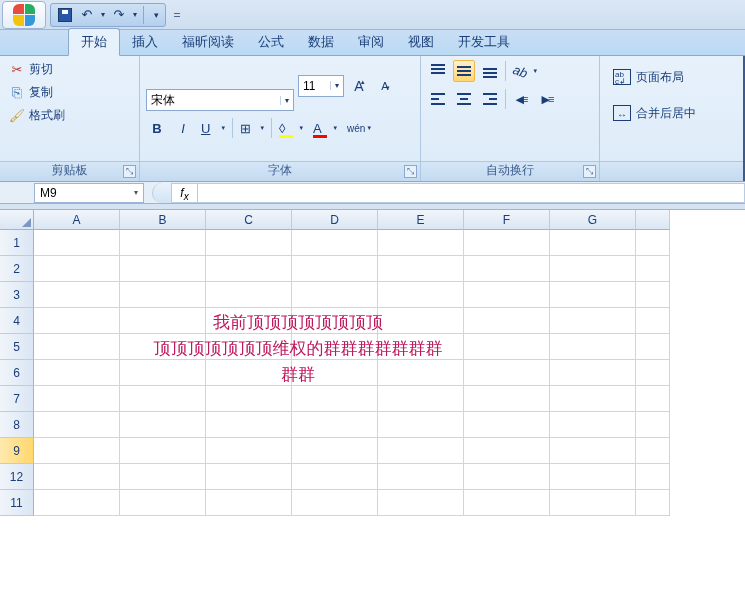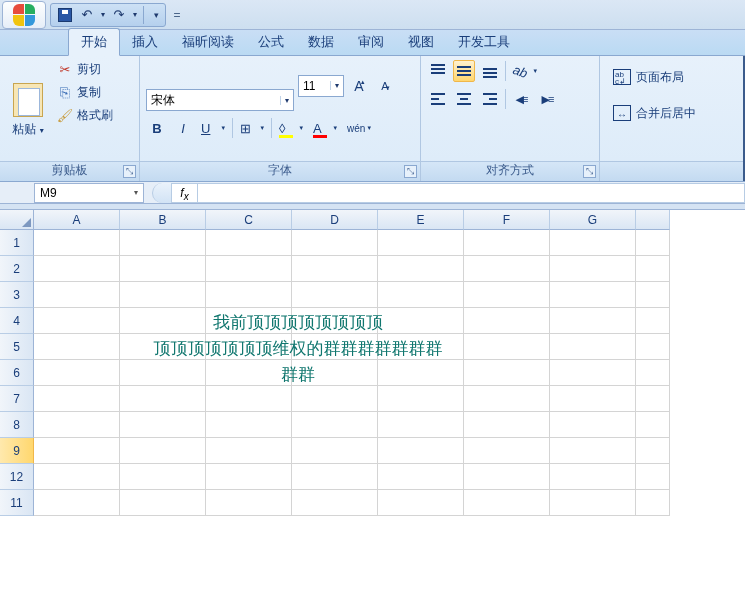--- a/index.html
+++ b/index.html
@@ -100,21 +100,21 @@
 .corner { width: 34px; height: 20px; background: linear-gradient(#f1f5fa,#dae6f4); border-right: 1px solid #9db4d6; border-bottom: 1px solid #9db4d6; position: relative; }
 .corner::after { content:""; position:absolute; right:2px; bottom:2px; width:0;height:0;border-left:9px solid transparent;border-bottom:9px solid #7d98c0;}
 .col-headers { display: flex; }
 .ch { width: 86px; height: 20px; background: linear-gradient(#f1f5fa,#dae6f4); border-right: 1px solid #b9cde5; border-bottom: 1px solid #9db4d6; text-align: center; font-size: 12px; line-height: 20px; color: #1a3e7a; }
 .ch.last { width: 34px; }
 .rh { width: 34px; height: 26px; background: linear-gradient(90deg,#f1f5fa,#dae6f4); border-right: 1px solid #9db4d6; border-bottom: 1px solid #b9cde5; text-align: center; font-size: 12px; line-height: 26px; color: #1a3e7a; }
 .rh.sel { background: linear-gradient(90deg,#ffe9ad,#ffd76e); border-right-color:#f0b74a; }
 .cells { position: relative; flex: 1; }
 .cell { width: 86px; height: 26px; border-right: 1px solid #d4d4d4; border-bottom: 1px solid #d4d4d4; }
 .cellrow { display: flex; }
-.overlay-text { position: absolute; font-family: SimSun, serif; font-size: 17px; color: #0f766e; white-space: nowrap; text-align: center; }
+.overlay-text { position: absolute; font-family: SimSun, serif; font-size: 17px; color: #be185d; white-space: nowrap; text-align: center; }
 .ot1 { left: 84px; top: 3px; width: 360px; }
 .ot2 { left: 48px; top: 29px; width: 432px; }
 .ot3 { left: 84px; top: 55px; width: 360px; }
 </style>
 </head>
 <body>
 
 <div class="titlebar">
   <div class="office-btn">
     <div class="office-logo">
@@ -146,24 +146,20 @@
   <div class="tab">数据</div>
   <div class="tab">审阅</div>
   <div class="tab">视图</div>
   <div class="tab">开发工具</div>
 </div>
 
 <div class="ribbon">
 
   <div class="group" style="width:140px">
     <div class="group-body">
-      <div class="clip-paste">
-        <div class="paste-ico"></div>
-        <div class="clip-paste-txt"><span>粘贴</span> <span style="font-size:8px">▾</span></div>
-      </div>
       <div class="clip-col">
         <div class="clip-btn">
             <span class="clip-ico cut-ico">✂</span>
             <span>剪切</span>
           </div>
         <div class="clip-btn">
             <span class="clip-ico copy-ico">⎘</span>
             <span>复制</span>
           </div>
         <div class="clip-btn">
@@ -281,21 +277,21 @@
           </div>
         <div style="width:1px;height:20px;background:#b0c7e2"></div>
         <div class="btn">
             <span class="indent-ico">◀≡</span>
           </div>
         <div class="btn">
             <span class="indent-ico">▶≡</span>
           </div>
       </div>
     </div>
-    <div class="group-label"><span>对齐方式</span><div class="dlg">⤡</div></div>
+    <div class="group-label"><span>自动换行</span><div class="dlg">⤡</div></div>
   </div>
 
   <div class="group last" style="flex:1">
     <div class="group-body wrap-body">
       <div class="long-btn">
           <div class="wrap-ico">ab<br>c↲</div>
           <span>页面布局</span>
         </div>
       <div class="long-btn">
           <div class="merge-ico">↔</div>

